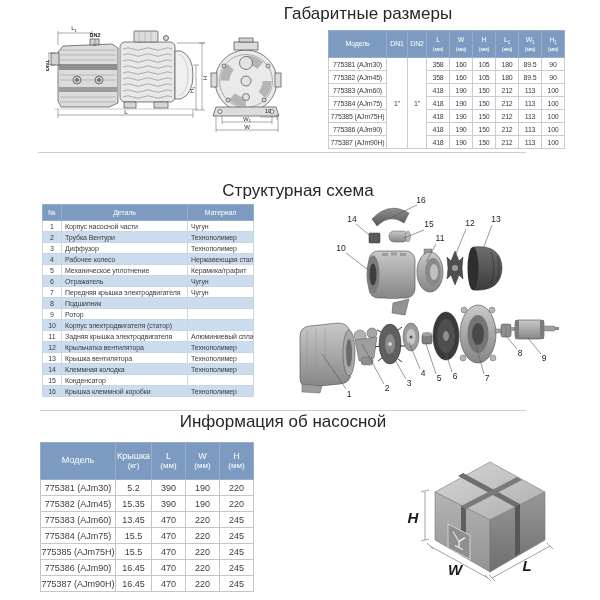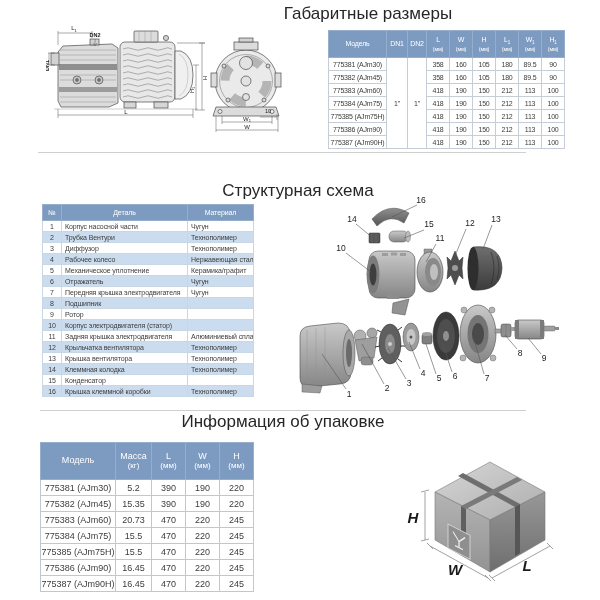--- a/index.html
+++ b/index.html
@@ -450,34 +450,34 @@
       <text x="178" y="40">12</text>
       <text x="204" y="36">13</text>
       <text x="60" y="36">14</text>
       <text x="137" y="41">15</text>
       <text x="129" y="17">16</text>
     </g>
   </svg>
 
   <div class="divider" style="left:40px;top:410px;width:486px;"></div>
 
-  <div class="sec-title" style="left:165px;top:412px;width:236px;">Информация об упаковке</div>
+  <div class="sec-title" style="left:165px;top:412px;width:236px;">Информация об насосной</div>
 
   <table class="tbl-pack">
     <colgroup>
         <col style="width:75px">
         <col style="width:36px">
         <col style="width:34px">
         <col style="width:34px">
         <col style="width:34px">
       </colgroup>
     <thead>
       <tr>
         <th>Модель</th>
-        <th><span>Масса</span><span class="u">(кг)</span></th>
+        <th><span>Крышка</span><span class="u">(кг)</span></th>
         <th><span>L</span><span class="u">(мм)</span></th>
         <th><span>W</span><span class="u">(мм)</span></th>
         <th><span>H</span><span class="u">(мм)</span></th>
       </tr>
     </thead>
     <tbody>
         <tr>
           <td>775381 (AJm30)</td>
           <td>5.2</td>
           <td>390</td>
@@ -486,21 +486,21 @@
         </tr>
         <tr>
           <td>775382 (AJm45)</td>
           <td>15.35</td>
           <td>390</td>
           <td>190</td>
           <td>220</td>
         </tr>
         <tr>
           <td>775383 (AJm60)</td>
-          <td>20.73</td>
+          <td>13.45</td>
           <td>470</td>
           <td>220</td>
           <td>245</td>
         </tr>
         <tr>
           <td>775384 (AJm75)</td>
           <td>15.5</td>
           <td>470</td>
           <td>220</td>
           <td>245</td>

